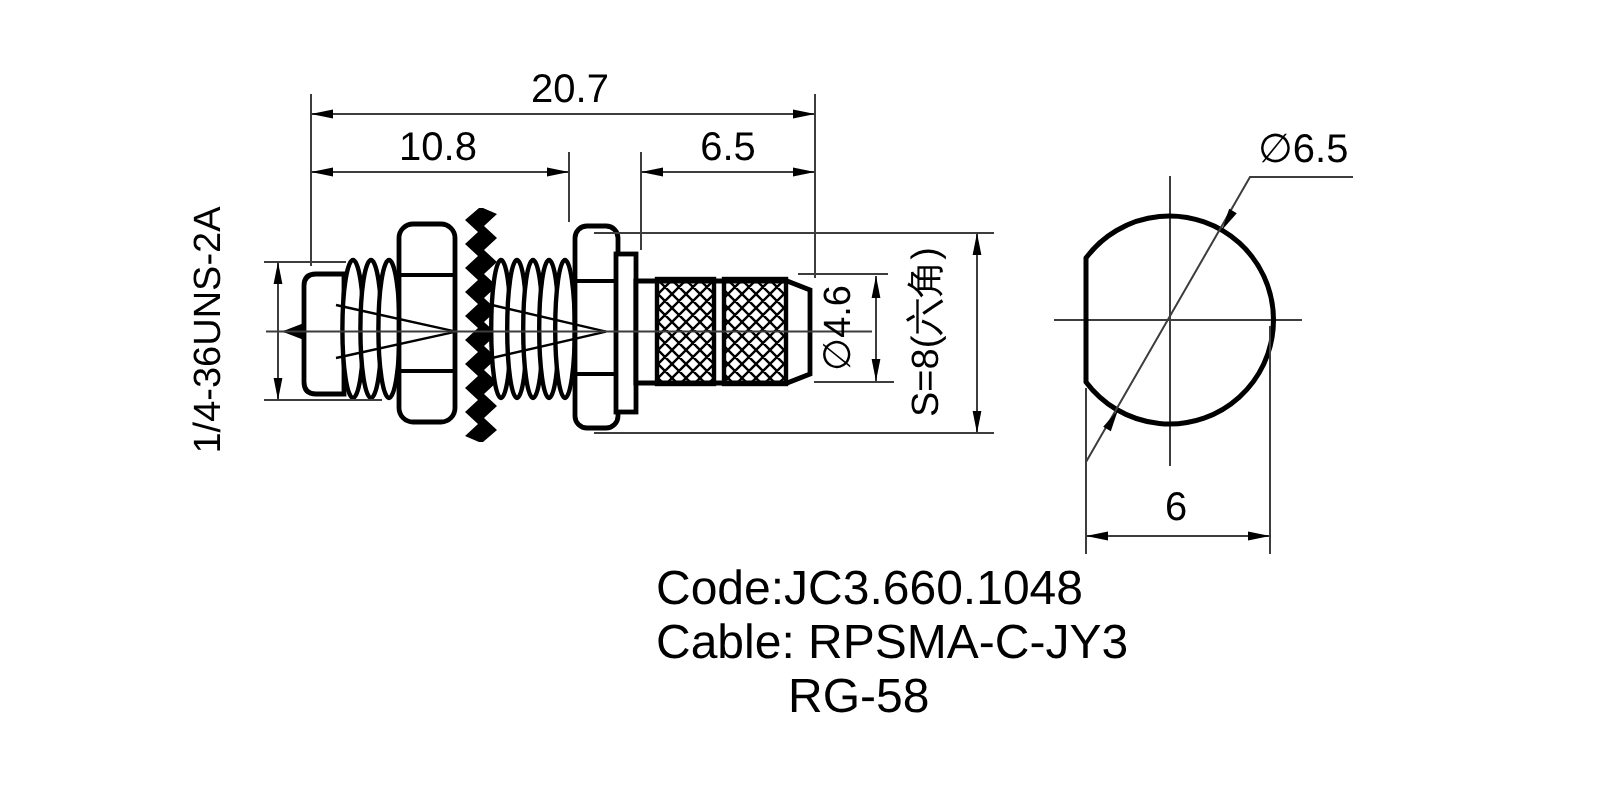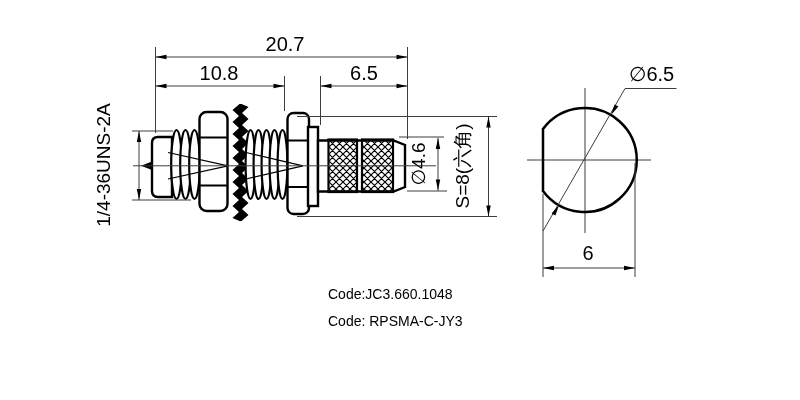--- a/index.html
+++ b/index.html
@@ -2,21 +2,21 @@
 <html><head>
 <meta charset="utf-8">
 <style>
   html,body{margin:0;padding:0;background:#fff;}
   .canvas{position:relative;width:723px;height:400px;background:#ffffff;overflow:hidden;
           font-family:"Liberation Sans","DejaVu Sans",sans-serif;}
   svg{position:absolute;left:0;top:0;}
   svg text{fill:#000;font-family:"Liberation Sans","DejaVu Sans",sans-serif;}
   .dim-txt{font-size:20px;}
   .dim-txt-sm{font-size:19px;}
-  .info-block{position:absolute;left:328px;top:281px;font-size:14px;line-height:27px;color:#000;}
+  .info-block{position:absolute;left:328px;top:281px;font-size:24px;line-height:27px;color:#000;}
   .info-line{white-space:nowrap;}
   .info-line.indent{margin-left:66px;}
 </style>
 </head>
 <body>
 
 <div class="canvas">
   <svg width="800" height="400" viewBox="0 0 800 400">
     <defs>
       <pattern id="knurl" width="7" height="7" patternUnits="userSpaceOnUse">
@@ -128,15 +128,16 @@
         <polygon points="543,268 554,265.8 554,270.2"></polygon>
         <polygon points="635,268 624,265.8 624,270.2"></polygon>
       </g>
       <text class="dim-txt" x="629" y="81" text-anchor="start" font-size="21">∅6.5</text>
       <text class="dim-txt" x="588" y="260" text-anchor="middle" font-size="21">6</text>
     </g>
   </svg>
 
   <div class="info-block">
     <div class="info-line">Code:JC3.660.1048</div>
-    <div class="info-line">Code: RPSMA-C-JY3</div>
+    <div class="info-line">Cable: RPSMA-C-JY3</div>
+    <div class="info-line indent">RG-58</div>
   </div>
 </div>
 
 </body></html>

